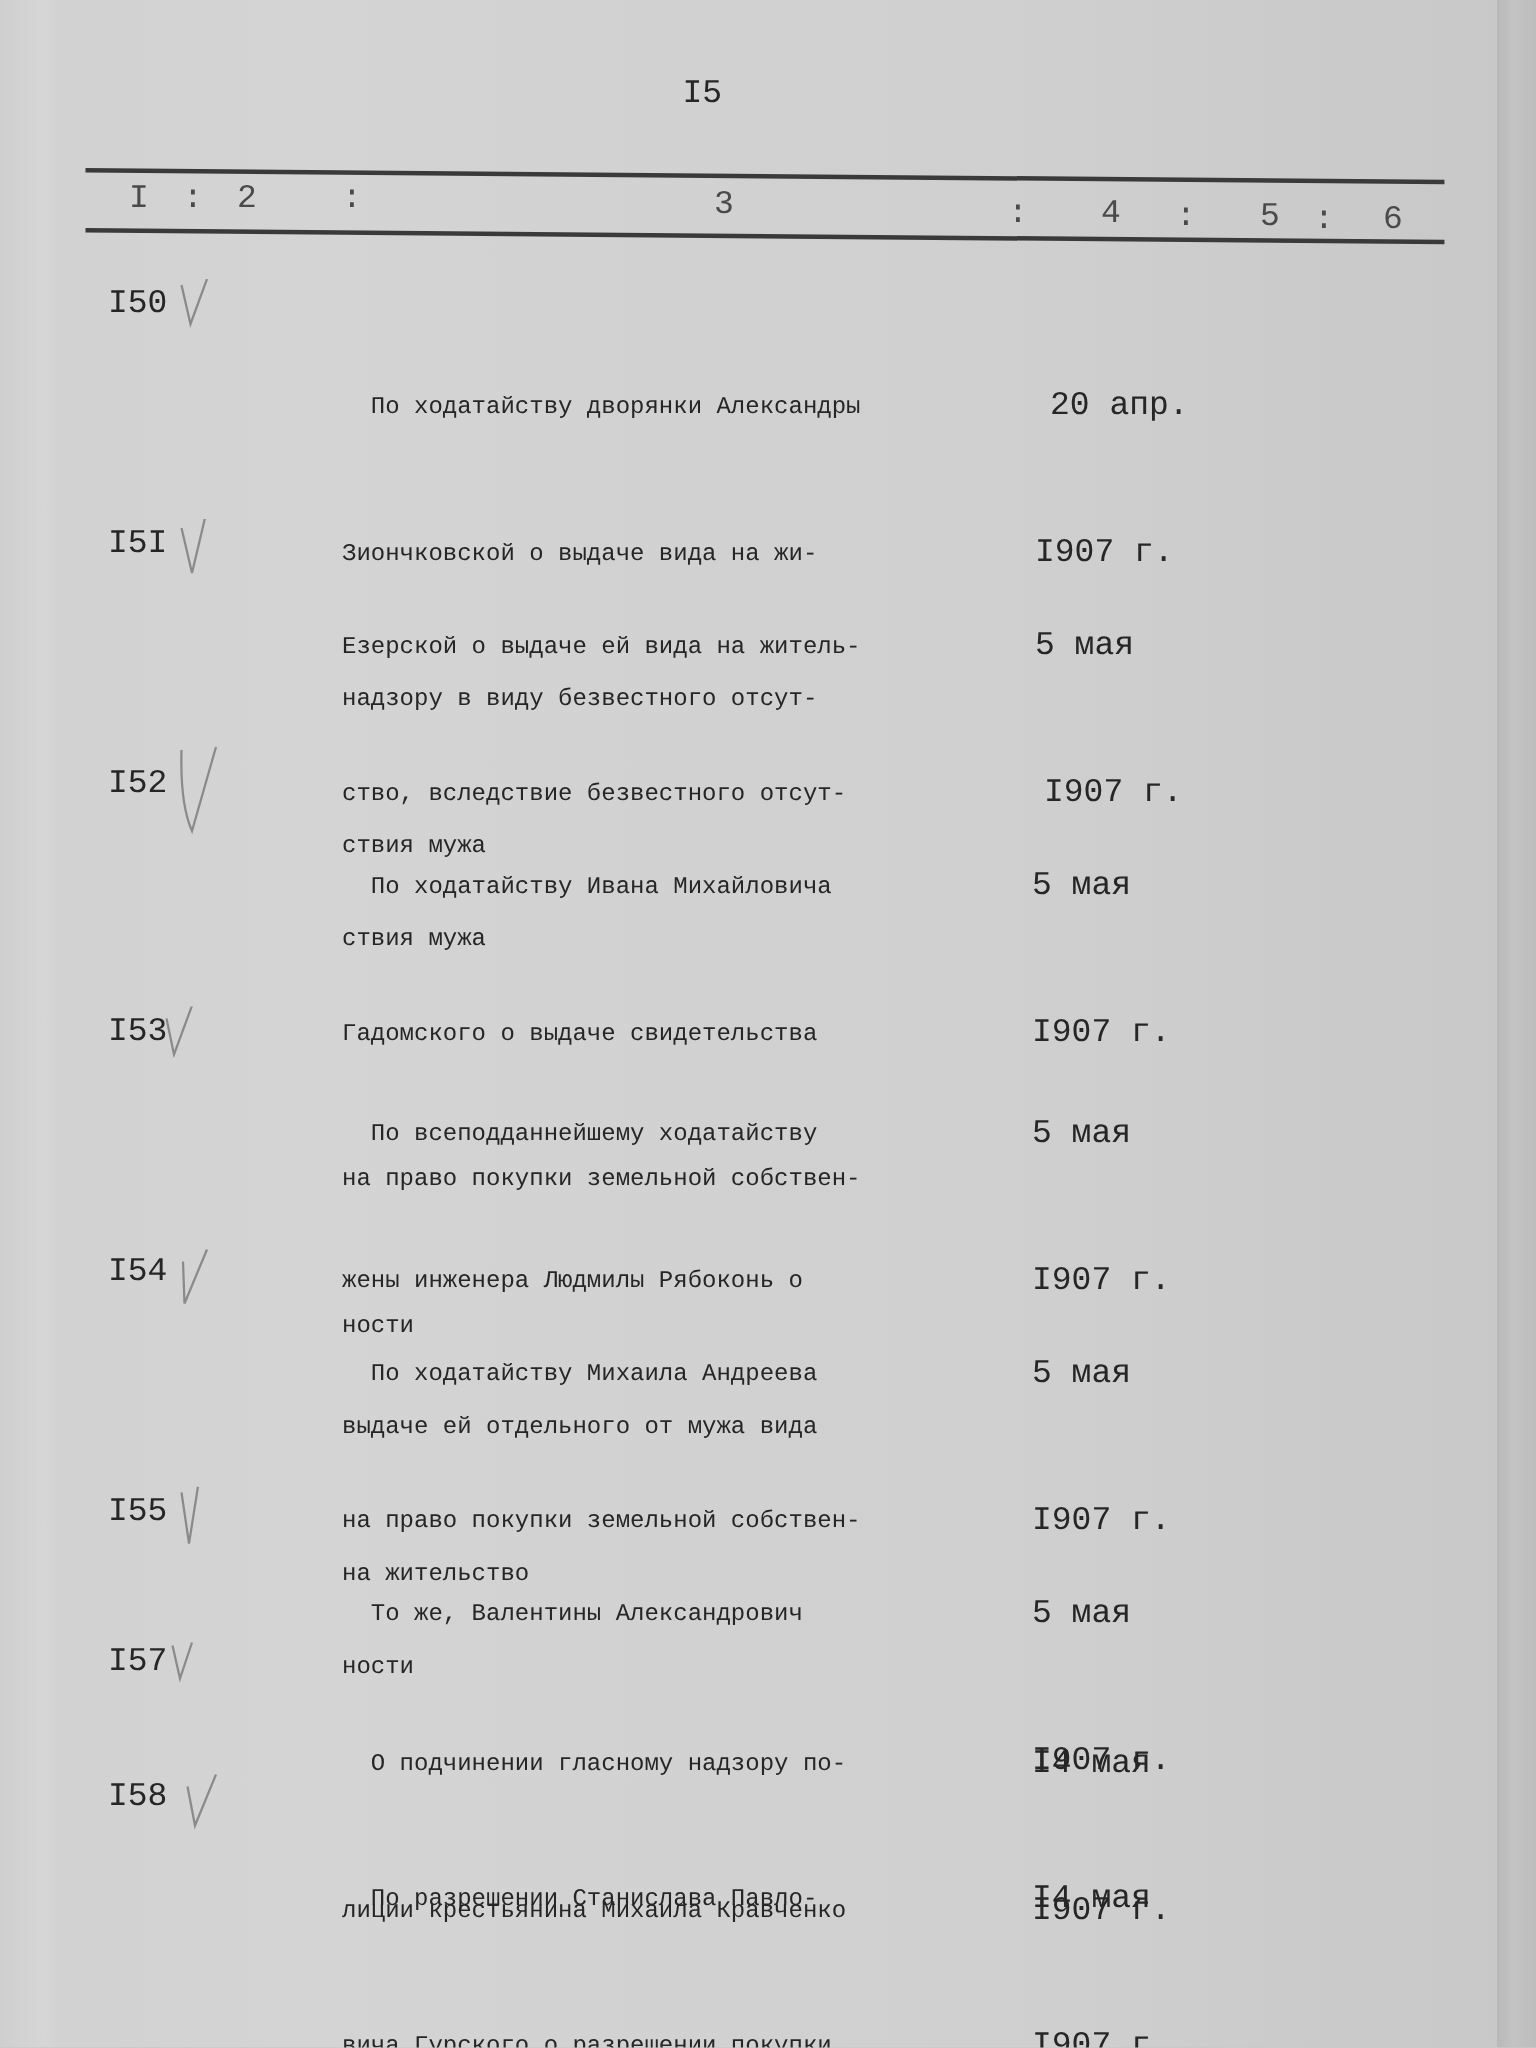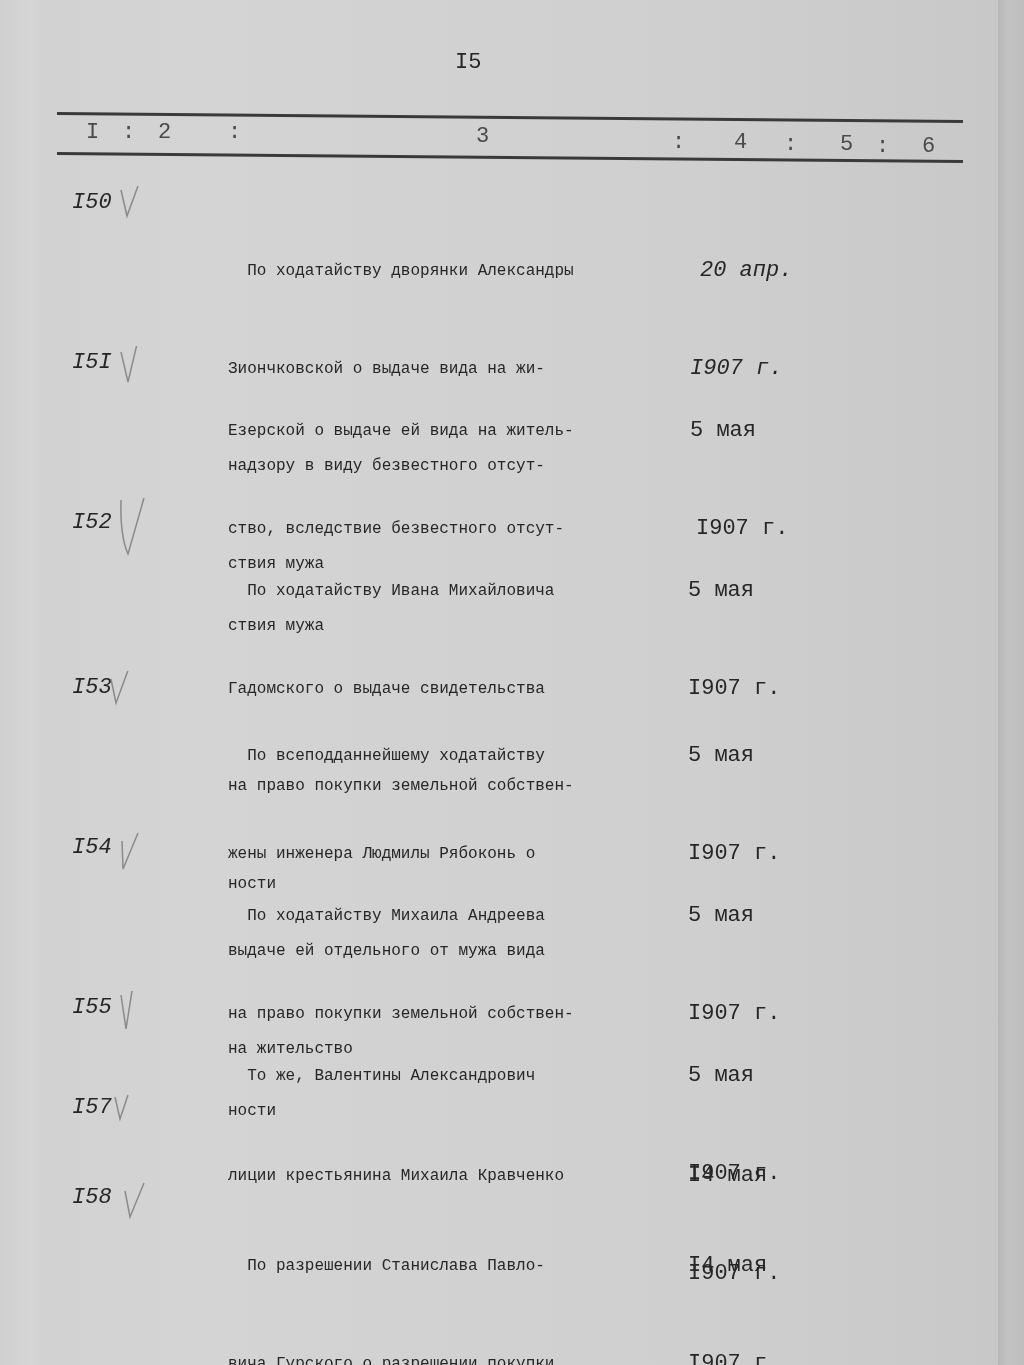--- a/index.html
+++ b/index.html
@@ -58,21 +58,20 @@
       position: absolute;
       left: 0;
       width: 1000px;
     }
     .entry-num {
       position: absolute;
       left: 72px;
       top: 0;
       font-size: 22px;
       color: #262626;
-      font-style: italic;
     }
     .check {
       position: absolute;
       top: -4px;
       width: 22px;
       height: 34px;
     }
     .check svg { display: block; }
     .entry-text {
       position: absolute;
@@ -121,21 +120,21 @@
       <svg width="22" height="34">
           <path d="M3 4 L9 30 L20 0" stroke="#8a8a8a" stroke-width="1.5" fill="none"></path>
         </svg>
     </div>
     <div class="entry-text">
       <span class="line">  По ходатайству дворянки Александры</span>
       <span class="line">Зиончковской о выдаче вида на жи-</span>
       <span class="line">надзору в виду безвестного отсут-</span>
       <span class="line">ствия мужа</span>
     </div>
-    <div class="entry-date" style="left:700px;font-style:italic;">
+    <div class="entry-date" style="left:700px;">
       <span class="line">20 апр.</span>
       <span class="line" style="margin-left:-10px;">I907 г.</span>
     </div>
   </div>
 
   <div class="entry" style="top:350px;">
     <div class="entry-num">I5I</div>
     <div class="check" style="left:118px;">
       <svg width="30" height="40">
           <path d="M3 6 L10 36 L28 -40" stroke="#8a8a8a" stroke-width="1.5" fill="none"></path>
@@ -225,20 +224,21 @@
   </div>
 
   <div class="entry" style="top:1095px;">
     <div class="entry-num">I57</div>
     <div class="check" style="left:112px;">
       <svg width="22" height="34">
           <path d="M3 6 L8 28 L16 4" stroke="#8a8a8a" stroke-width="1.5" fill="none"></path>
         </svg>
     </div>
     <div class="entry-text">
+      <span class="line">  О подчинении гласному надзору по-</span>
       <span class="line">лиции крестьянина Михаила Кравченко</span>
     </div>
     <div class="entry-date">
       <span class="line">I4 мая</span>
       <span class="line">I907 г.</span>
     </div>
   </div>
 
   <div class="entry" style="top:1185px;">
     <div class="entry-num">I58</div>

